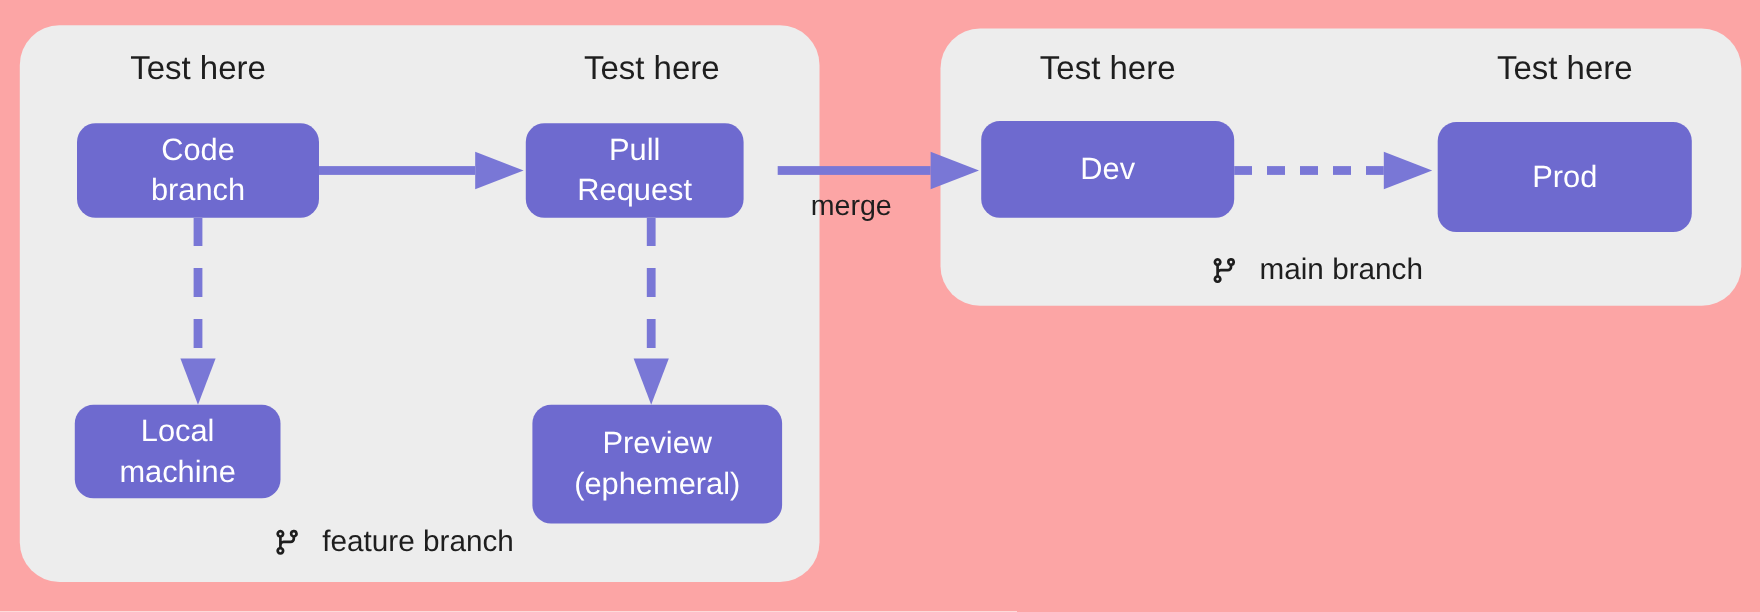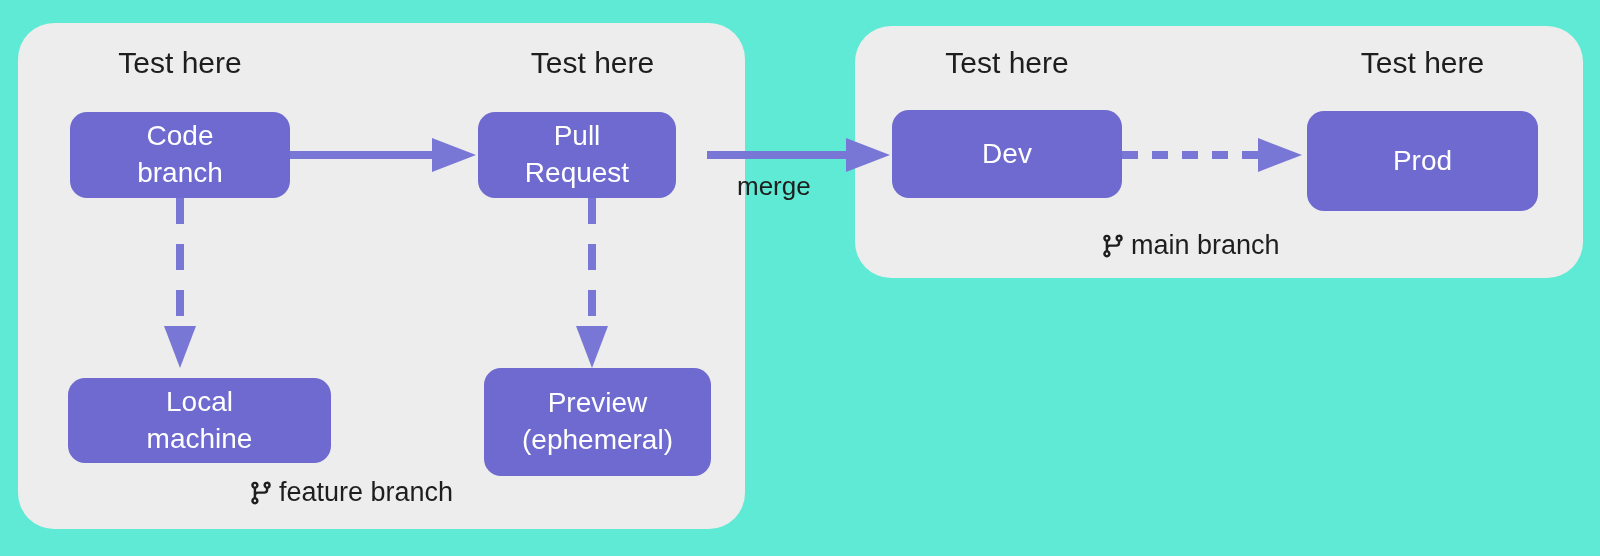--- a/index.html
+++ b/index.html
@@ -1,36 +1,36 @@
 <!DOCTYPE html>
 <html><head>
 <meta charset="utf-8">
 <style>
   html, body { margin: 0; padding: 0; background: #ffffff; }
   body { font-family: "Liberation Sans", sans-serif; }
-  .canvas { position: relative; width: 1600px; height: 556px; background: #5eead4; overflow: hidden; text-decoration: underline; }
+  .canvas { position: relative; width: 1600px; height: 556px; background: #fca5a5; overflow: hidden; text-decoration: underline; }
 
   .container-box { position: absolute; background: #EDEDED; border-radius: 36px; }
   .container-feature { left: 18px; top: 23px; width: 727px; height: 506px; }
   .container-main   { left: 855px; top: 26px; width: 728px; height: 252px; }
 
   .test-label { position: absolute; color: #1E1E1E; font-size: 30px; text-align: center; }
   .t1 { left: 70px;   top: 46px; width: 220px; }
   .t2 { left: 478px;  top: 46px; width: 229px; }
   .t3 { left: 892px;  top: 46px; width: 230px; }
   .t4 { left: 1307px; top: 46px; width: 231px; }
 
   .node { position: absolute; background: #6E6ACF; border-radius: 17px; color: #ffffff;
           display: flex; align-items: center; justify-content: center; text-align: center;
           font-size: 28px; line-height: 1.32; white-space: pre-line; }
   .n-code    { left: 70px;   top: 112px; width: 220px; height: 86px; }
   .n-pr      { left: 478px;  top: 112px; width: 198px; height: 86px; }
   .n-dev     { left: 892px;  top: 110px; width: 230px; height: 88px; }
   .n-prod    { left: 1307px; top: 111px; width: 231px; height: 100px; }
-  .n-local   { left: 68px;   top: 378px; width: 263px; height: 85px; }
+  .n-local   { left: 68px;   top: 368px; width: 187px; height: 85px; }
   .n-preview { left: 484px;  top: 368px; width: 227px; height: 108px; }
 
   .edge-line-h { position: absolute; height: 8px; background: #7977D6; }
   .edge-line-h.dashed { background: repeating-linear-gradient(90deg, #7977D6 0 16px, transparent 16px 30px); }
   .edge-line-v { position: absolute; width: 8px; background: #7977D6; }
   .edge-line-v.dashed { background: repeating-linear-gradient(180deg, #7977D6 0 26px, transparent 26px 46px); }
   .arrowhead-right { position: absolute; width: 0; height: 0;
     border-top: 17px solid transparent; border-bottom: 17px solid transparent; border-left: 44px solid #7977D6; }
   .arrowhead-down { position: absolute; width: 0; height: 0;
     border-left: 16px solid transparent; border-right: 16px solid transparent; border-top: 42px solid #7977D6; }
@@ -42,21 +42,21 @@
   .l3-line { left: 1122px; top: 151px; width: 136px; }
   .l3-head { left: 1258px; top: 138px; }
   .l4-line { left: 176px; top: 198px; height: 128px; }
   .l4-head { left: 164px; top: 326px; }
   .l5-line { left: 588px; top: 198px; height: 128px; }
   .l5-head { left: 576px; top: 326px; }
 
   .edge-label { position: absolute; color: #1E1E1E; font-size: 26px; text-align: left; }
   .merge-label { left: 737px; top: 171px; width: 120px; }
 
-  .branch-label { position: absolute; display: flex; align-items: center; gap: 5px;
+  .branch-label { position: absolute; display: flex; align-items: center; gap: 19px;
                   color: #1E1E1E; font-size: 27px; }
   .bl-feature { left: 248px;  top: 477px; }
   .bl-main    { left: 1100px; top: 230px; }
   .branch-icon svg { display: block; width: 26px; height: 26px; fill: #1E1E1E; }
 </style>
 </head>
 <body>
 
 <div class="canvas">
 

